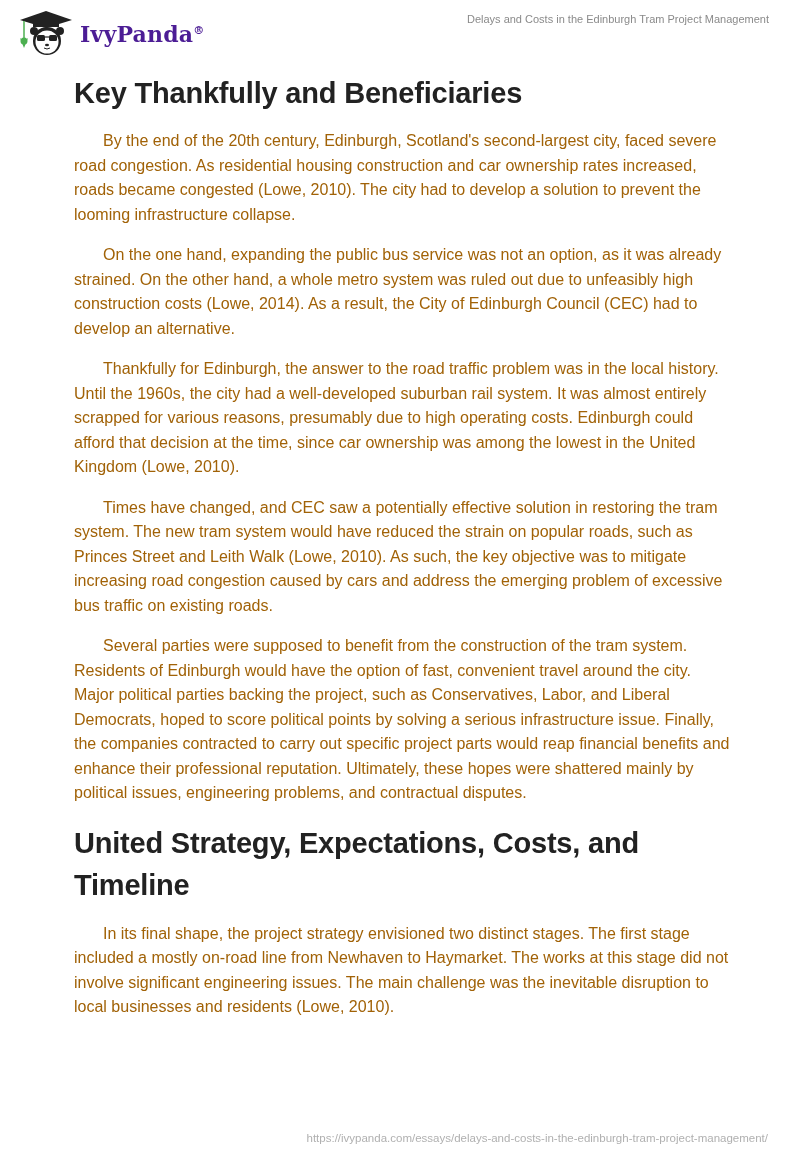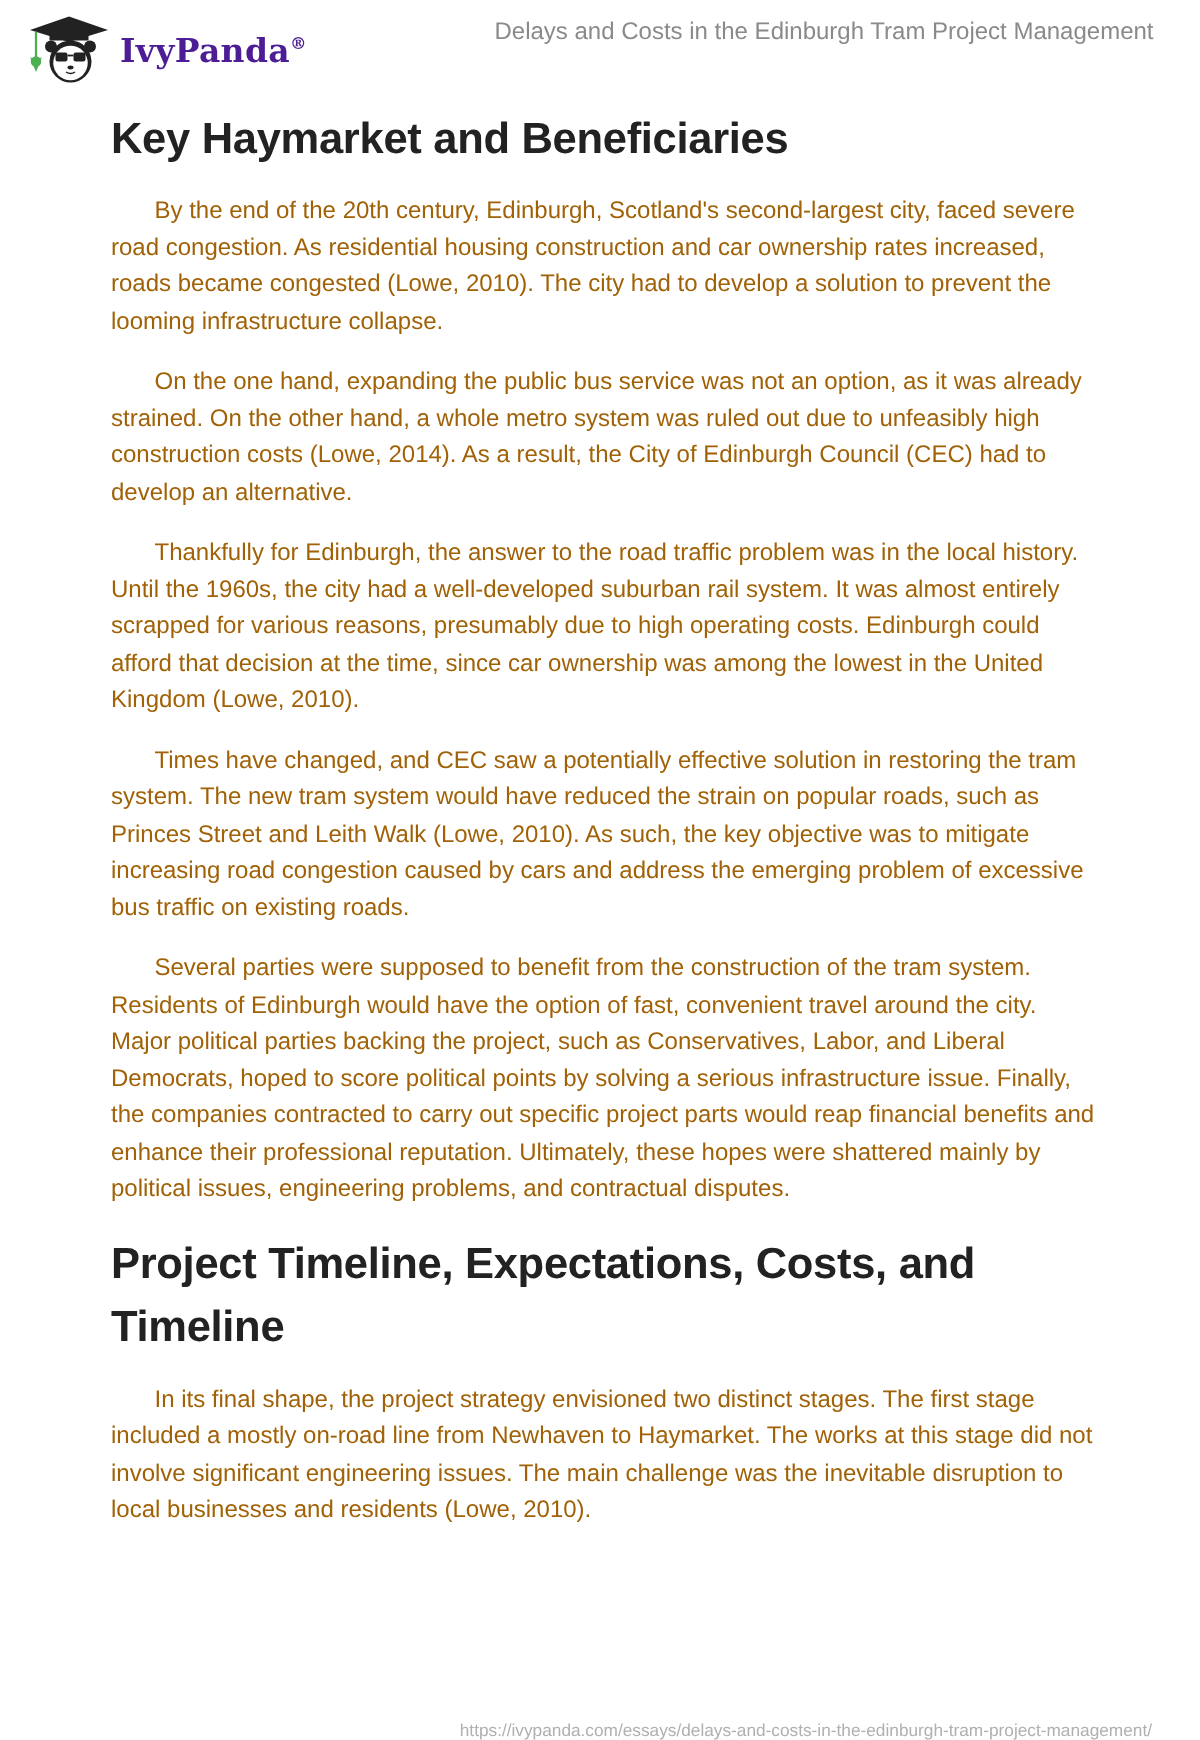--- a/index.html
+++ b/index.html
@@ -41,21 +41,21 @@
     .logo-reg {
       font-size: 11px;
       vertical-align: super;
       font-family: "DejaVu Serif", serif;
       font-weight: bold;
     }
     .doc-title {
       position: absolute;
       right: 31px;
       top: 13px;
-      font-size: 16px;
+      font-size: 11px;
       color: #8a8a8a;
     }
     .content {
       position: absolute;
       left: 74px;
       top: 70px;
       width: 660px;
     }
     h2 {
       font-size: 29px;
@@ -73,21 +73,20 @@
       margin: 0 0 16px 0;
       text-indent: 29px;
       color: #a16207;
     }
     .footer-url {
       position: absolute;
       right: 32px;
       top: 1132px;
       font-size: 11.5px;
       color: #b0b0b0;
-      margin-top: 16px;
     }
   </style>
 </head>
 <body>
 
 <div class="header">
   <div class="logo">
     <span>
       <svg width="58" height="48" viewBox="0 0 58 48">
 
@@ -111,24 +110,24 @@
         <ellipse cx="31" cy="37" rx="2" ry="1.3" fill="#222"></ellipse>
         <path d="M28,40 Q31,42 34,40" stroke="#222" stroke-width="1" fill="none"></path>
       </svg>
     </span>
     <span class="logo-text"><span>IvyPanda</span><span class="logo-reg">®</span></span>
   </div>
   <div class="doc-title">Delays and Costs in the Edinburgh Tram Project Management</div>
 </div>
 
 <div class="content">
-  <h2 class="h-first">Key Haymarket and Beneficiaries</h2>
+  <h2 class="h-first">Key Thankfully and Beneficiaries</h2>
   <p>By the end of the 20th century, Edinburgh, Scotland's second-largest city, faced severe road congestion. As residential housing construction and car ownership rates increased, roads became congested (Lowe, 2010). The city had to develop a solution to prevent the looming infrastructure collapse.</p>
   <p>On the one hand, expanding the public bus service was not an option, as it was already strained. On the other hand, a whole metro system was ruled out due to unfeasibly high construction costs (Lowe, 2014). As a result, the City of Edinburgh Council (CEC) had to develop an alternative.</p>
   <p>Thankfully for Edinburgh, the answer to the road traffic problem was in the local history. Until the 1960s, the city had a well-developed suburban rail system. It was almost entirely scrapped for various reasons, presumably due to high operating costs. Edinburgh could afford that decision at the time, since car ownership was among the lowest in the United Kingdom (Lowe, 2010).</p>
   <p>Times have changed, and CEC saw a potentially effective solution in restoring the tram system. The new tram system would have reduced the strain on popular roads, such as Princes Street and Leith Walk (Lowe, 2010). As such, the key objective was to mitigate increasing road congestion caused by cars and address the emerging problem of excessive bus traffic on existing roads.</p>
   <p>Several parties were supposed to benefit from the construction of the tram system. Residents of Edinburgh would have the option of fast, convenient travel around the city. Major political parties backing the project, such as Conservatives, Labor, and Liberal Democrats, hoped to score political points by solving a serious infrastructure issue. Finally, the companies contracted to carry out specific project parts would reap financial benefits and enhance their professional reputation. Ultimately, these hopes were shattered mainly by political issues, engineering problems, and contractual disputes.</p>
 
-  <h2 class="h-second">Project Timeline, Expectations, Costs, and Timeline</h2>
+  <h2 class="h-second">United Strategy, Expectations, Costs, and Timeline</h2>
   <p>In its final shape, the project strategy envisioned two distinct stages. The first stage included a mostly on-road line from Newhaven to Haymarket. The works at this stage did not involve significant engineering issues. The main challenge was the inevitable disruption to local businesses and residents (Lowe, 2010).</p>
 </div>
 
 <div class="footer-url">https://ivypanda.com/essays/delays-and-costs-in-the-edinburgh-tram-project-management/</div>
 
 </body></html>

